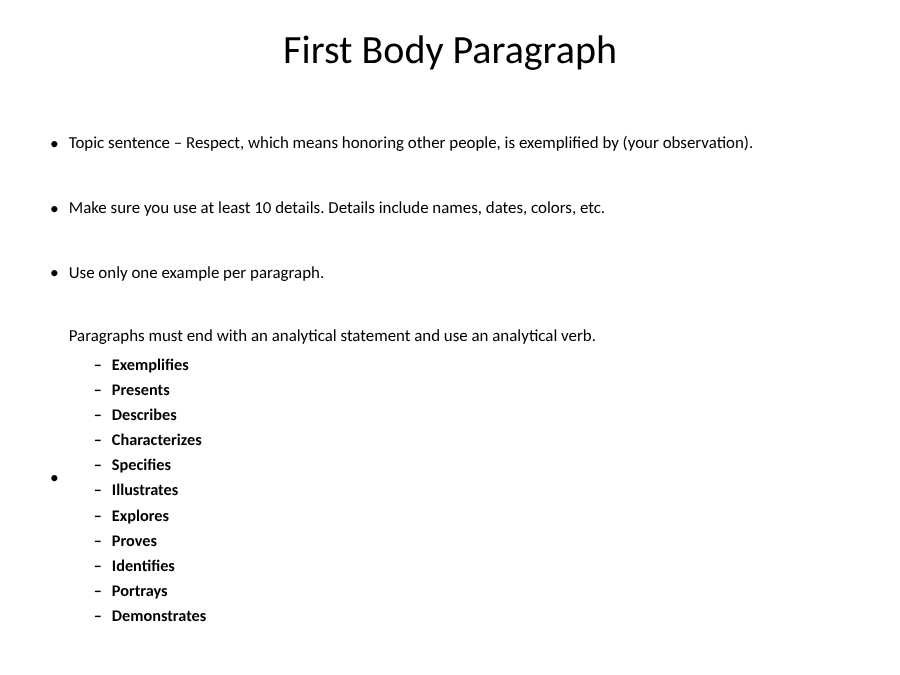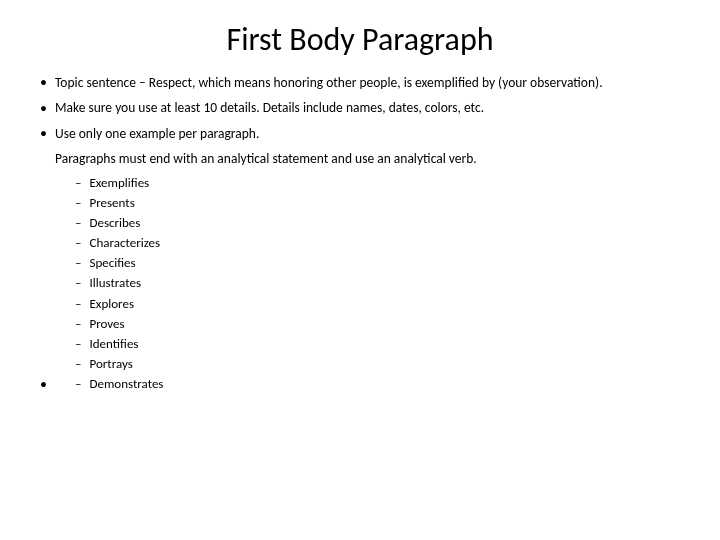--- a/index.html
+++ b/index.html
@@ -35,42 +35,44 @@
     }
 
     .bullet-list {
       list-style: none;
       padding: 0;
       margin: 0 0 10px 0;
     }
 
     .bullet-list > li {
       display: flex;
-      align-items: flex-end;
+      align-items: center;
       margin-bottom: 6px;
       font-size: 13.5px;
       line-height: 1.4;
+      margin-top: 32px;
     }
 
     .bullet-list > li::before {
       content: '•';
       margin-right: 8px;
       flex-shrink: 0;
       font-size: 14px;
       margin-top: 0px;
     }
 
     .bullet-text {
       flex: 1;
     }
 
     .sub-list {
       list-style: none;
       padding: 0;
       margin: 4px 0 0 20px;
+      font-weight: bold;
     }
 
     .sub-list li {
       display: flex;
       align-items: flex-start;
       font-size: 13px;
       line-height: 1.55;
     }
 
     .sub-list li::before {

